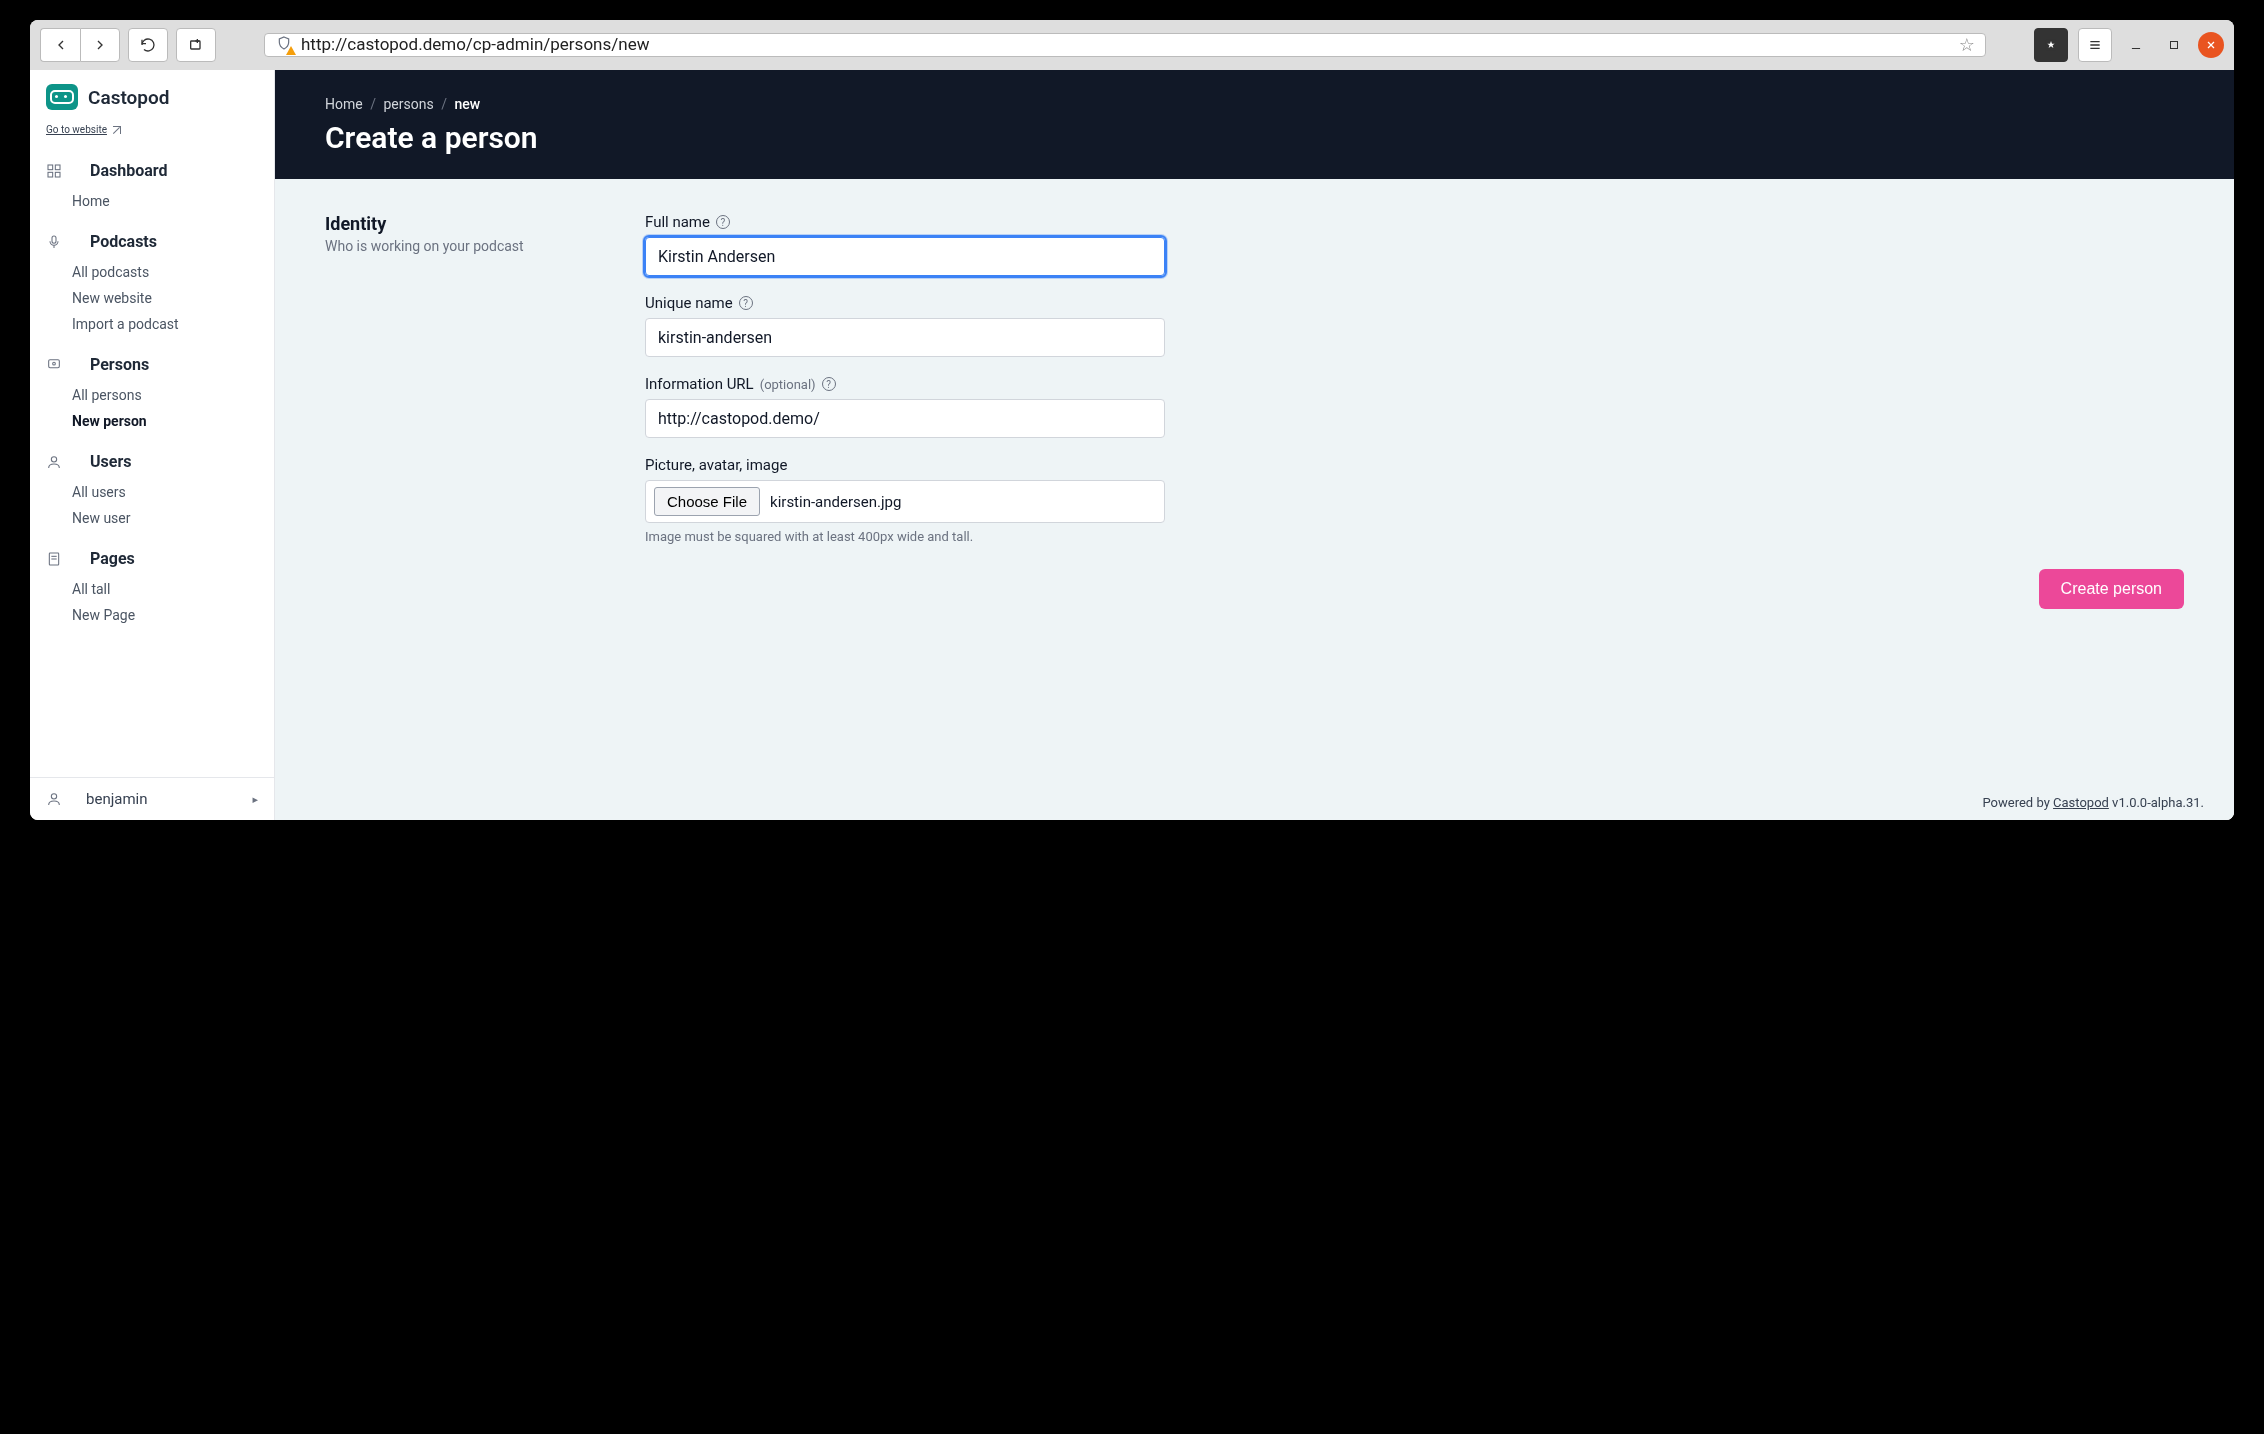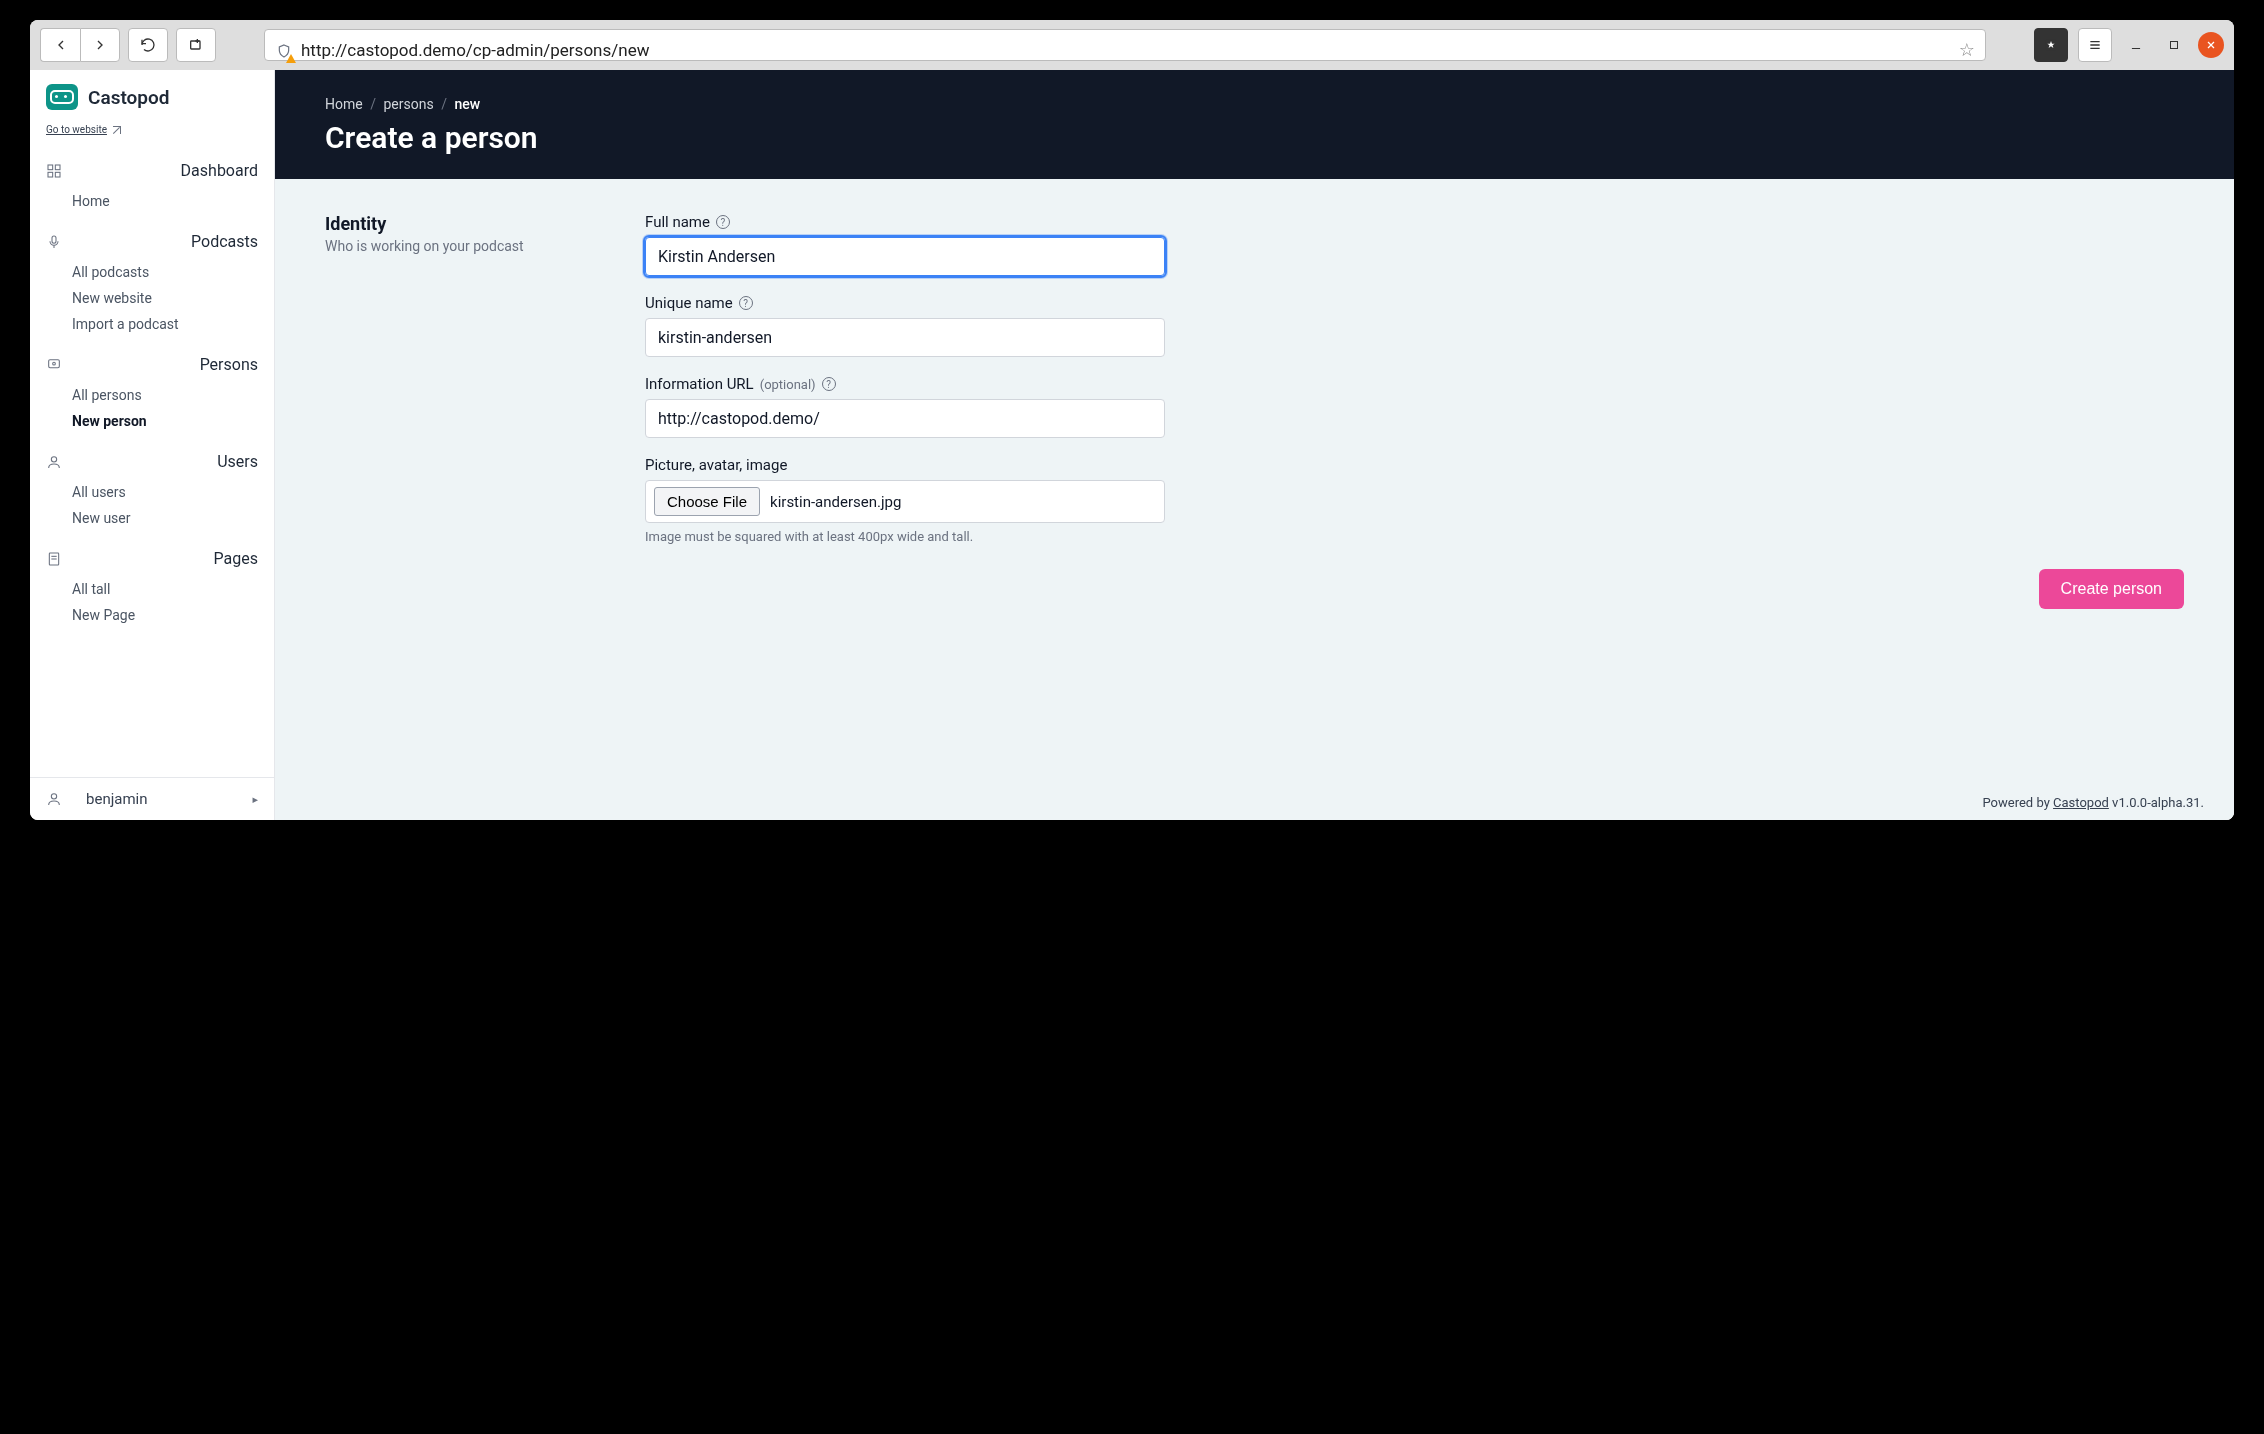--- a/index.html
+++ b/index.html
@@ -9,21 +9,21 @@
 
 .browser-window { background: #fff; border-radius: 8px; overflow: hidden; box-shadow: 0 0 0 1px rgba(0,0,0,0.1); }
 
 
 .browser-toolbar { background: #dedede; display: flex; align-items: center; padding: 8px 10px; gap: 8px; }
 .tb-group { display: flex; gap: 0; }
 .tb-btn { background: #fff; border: 1px solid #bbb; border-radius: 4px; width: 40px; height: 34px; display: flex; align-items: center; justify-content: center; cursor: pointer; }
 .tb-btn.dbl-left { border-radius: 4px 0 0 4px; border-right: none; }
 .tb-btn.dbl-right { border-radius: 0 4px 4px 0; }
 .tb-btn svg { width: 16px; height: 16px; stroke: #333; fill: none; stroke-width: 2; }
-.addr-bar { flex: 1; background: #fff; border: 1px solid #bbb; border-radius: 4px; height: 32px; display: flex; align-items: flex-end; padding: 0 10px; margin: 0 40px 0 40px; }
+.addr-bar { flex: 1; background: #fff; border: 1px solid #bbb; border-radius: 4px; height: 24px; display: flex; align-items: flex-start; padding: 0 10px; margin: 0 40px 0 40px; }
 .addr-icon { width: 18px; height: 18px; margin-right: 8px; display:flex; align-items:center; justify-content:center; position: relative; }
 .addr-text { flex: 1; font-size: 17px; color: #222; }
 .addr-star { color: #888; font-size: 18px; }
 .tb-right { display: flex; align-items: center; gap: 10px; }
 .tb-iconbtn { background: #fff; border: 1px solid #bbb; border-radius: 4px; width: 34px; height: 34px; display: flex; align-items: center; justify-content: center; }
 .tb-iconbtn.dark { background: #333; border-color: #333; }
 .win-btn { width: 28px; height: 28px; display: flex; align-items: center; justify-content: center; cursor: pointer; }
 .win-close { width: 26px; height: 26px; border-radius: 50%; background: #e95420; color: #fff; display: flex; align-items: center; justify-content: center; font-size: 14px;}
 
 
@@ -31,21 +31,21 @@
 .sidebar { width: 245px; background: #fff; border-right: 1px solid #e5e7eb; display: flex; flex-direction: column; }
 .logo-row { display: flex; align-items: center; gap: 10px; padding: 14px 16px 10px 16px; }
 .logo-mark { width: 32px; height: 26px; background: #0d9488; border-radius: 6px; position: relative; display:flex; align-items:center; justify-content:center; }
 .logo-mark::before { content:""; position:absolute; width:20px; height:10px; border:2px solid #fff; border-radius: 5px; }
 .logo-mark::after { content:""; position:absolute; width:3px; height:3px; background:#fff; border-radius:50%; left:9px; top:11px; box-shadow: 9px 0 0 #fff; }
 .logo-text { font-size: 19px; font-weight: 600; color: #1f2937; }
 .go-website { padding: 4px 16px 14px 16px; font-size: 10px; }
 .go-website a { color: #374151; text-decoration: underline; display:inline-flex; align-items:center; gap:6px; }
 .nav { flex: 1; overflow: auto; padding: 4px 0; }
 .nav-section { margin-bottom: 10px; }
-.nav-heading { display: flex; align-items: center; gap: 19px; padding: 8px 16px; font-size: 16px; color: #1f2937; font-weight: 400; justify-content: space-between; }
+.nav-heading { display: flex; align-items: center; gap: 28px; padding: 8px 16px; font-size: 16px; color: #1f2937; font-weight: 700; }
 .nav-heading svg { width: 16px; height: 16px; stroke: #6b7280; fill: none; stroke-width: 1.6; }
 .nav-item { padding: 5px 16px 5px 42px; font-size: 14px; color: #4b5563; cursor: pointer; }
 .nav-item.active { font-weight: 700; color: #111827; }
 .user-footer { border-top: 1px solid #e5e7eb; padding: 12px 16px; display: flex; align-items: center; gap: 24px; color: #374151; font-size: 15px; }
 .user-footer .chev { margin-left: auto; font-size: 11px; color: #6b7280; }
 
 .main { flex: 1; display: flex; flex-direction: column; background: #eef2f5; }
 .header { background: #111827; color: #fff; padding: 26px 50px 24px 50px; }
 .breadcrumb { font-size: 14px; color: #9ca3af; margin-bottom: 8px; }
 .breadcrumb a { color: #d1d5db; text-decoration: none; }

